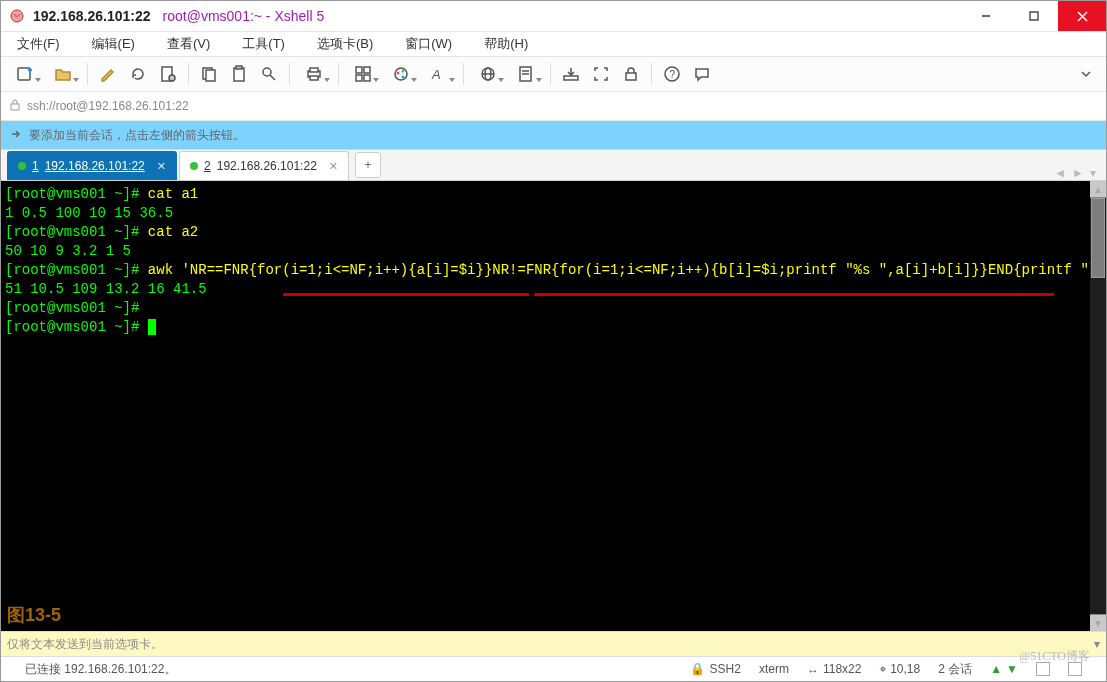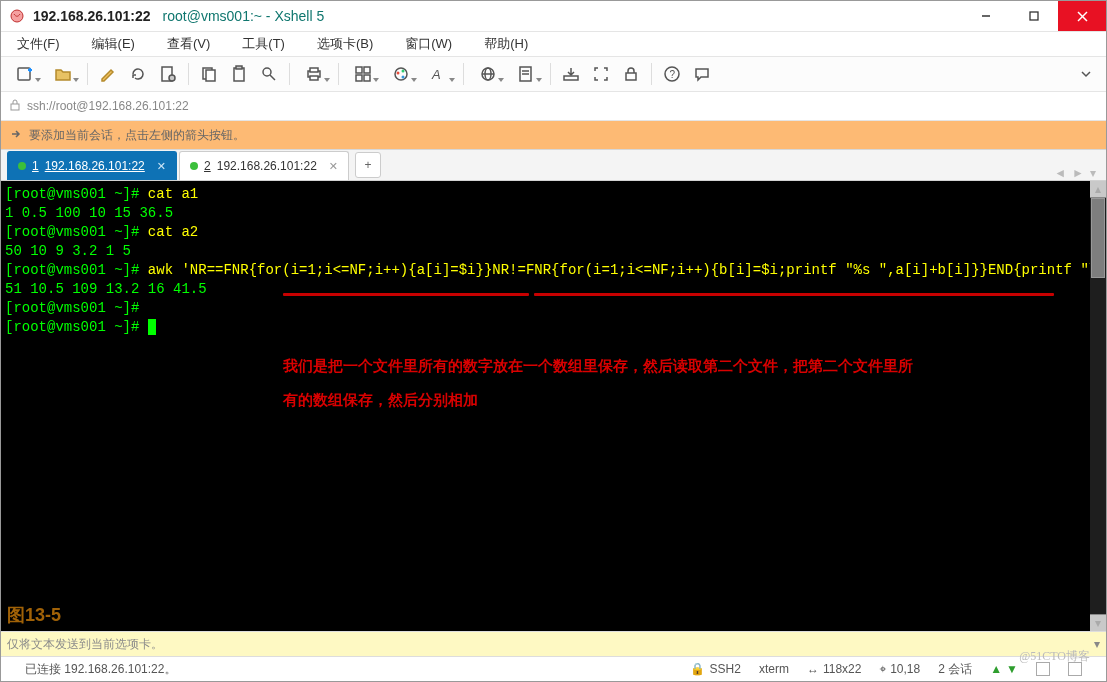--- a/index.html
+++ b/index.html
@@ -2,39 +2,39 @@
 <html><head>
 <meta charset="utf-8">
 <style>
   html,body{margin:0;padding:0;font-family:"Microsoft YaHei","Segoe UI",Tahoma,sans-serif;font-size:12px;color:#333;background:#f0f0f0}
   .window{width:1107px;height:682px;background:#fff;display:flex;flex-direction:column;border:1px solid #999;box-sizing:border-box;position:relative}
   
   .titlebar{height:30px;background:#fff;display:flex;align-items:center;padding:0 0 0 8px;border-bottom:1px solid #e5e5e5;position:relative}
   .titlebar .app-icon{width:16px;height:16px;margin-right:8px;display:flex;align-items:center;justify-content:center}
   .titlebar .app-icon svg{display:block}
   .titlebar .title-ip{font-size:14px;font-weight:700;color:#222;margin-right:12px}
-  .titlebar .title-rest{font-size:14px;color:#0f766e}
+  .titlebar .title-rest{font-size:14px;color:#a21caf}
   .winbtns{margin-left:auto;display:flex;height:100%}
   .winbtn{width:48px;height:100%;display:flex;align-items:center;justify-content:center;color:#555}
   .winbtn.close{background:#e81123;color:#fff}
   
   .menubar{height:24px;display:flex;align-items:center;padding:0 8px;gap:16px;border-bottom:1px solid #e5e5e5;background:#fff}
   .menu-item{padding:3px 8px;font-size:13px;color:#333}
   
   .toolbar{height:34px;background:#fcfcfc;border-bottom:1px solid #e5e5e5;display:flex;align-items:center;padding:0 6px;gap:2px}
   .tbtn{width:28px;height:28px;display:flex;align-items:center;justify-content:center;color:#555;position:relative}
   .tbtn.dd{width:36px}
   .tbtn.dd::after{content:"";border-left:3px solid transparent;border-right:3px solid transparent;border-top:4px solid #888;position:absolute;right:2px;bottom:6px}
   .tbtn svg{stroke:#555;fill:none;stroke-width:1.5}
   .tsep{width:1px;height:22px;background:#ddd;margin:0 4px}
   
   .addrbar{height:28px;background:#fff;border-bottom:1px solid #e5e5e5;display:flex;align-items:center;padding:0 8px;color:#888}
   .addrbar .lock{margin-right:6px}
   
-  .infobar{height:28px;background:#fdba74;border-bottom:1px solid #d7d7d7;display:flex;align-items:center;padding:0 8px;color:#666;font-size:12px}
+  .infobar{height:28px;background:#7dd3fc;border-bottom:1px solid #d7d7d7;display:flex;align-items:center;padding:0 8px;color:#666;font-size:12px}
   .infobar .arrow-ico{margin-right:6px}
   
   .tabstrip{height:30px;background:#f4f4f4;display:flex;align-items:flex-end;border-bottom:1px solid #d2d2d2;padding:0 6px;position:relative}
   .tab{height:28px;border:1px solid #ccc;border-bottom:none;background:#fff;display:flex;align-items:center;padding:0 10px 0 10px;margin-right:2px;border-radius:3px 3px 0 0;font-size:12px;gap:6px}
   .tab .dot{width:8px;height:8px;border-radius:50%;background:#3bbf3b}
   .tab.active{background:#0e72b5;color:#fff;border-color:#0e72b5}
   .tab.active .tab-label{text-decoration:underline}
   .tab .x{color:#999;margin-left:6px;font-size:11px}
   .tab.active .x{color:#cde6f7}
   .tab-add{width:24px;height:24px;border:1px solid #ccc;background:#fff;display:flex;align-items:center;justify-content:center;margin-left:4px;color:#666;border-radius:3px;margin-bottom:2px}
@@ -274,21 +274,20 @@
       <span>►</span>
       <span>▾</span>
     </div>
   </div>
 
   <div class="term-wrap">
     <div class="terminal" id="term"><div><span class="g">[root@vms001 ~]# </span><span class="y">cat a1</span></div><div class="g">1 0.5 100 10 15 36.5</div><div><span class="g">[root@vms001 ~]# </span><span class="y">cat a2</span></div><div class="g">50 10 9 3.2 1 5</div><div><span class="g">[root@vms001 ~]# </span><span class="y">awk 'NR==FNR{for(i=1;i&lt;=NF;i++){a[i]=$i}}NR!=FNR{for(i=1;i&lt;=NF;i++){b[i]=$i;printf "%s ",a[i]+b[i]}}END{printf "\n"}' a1 a2</span></div><div class="g">51 10.5 109 13.2 16 41.5</div><div><span class="g">[root@vms001 ~]# </span><span class="y"></span></div><div><span class="g">[root@vms001 ~]# </span><span class="y"></span><span class="cursor"></span></div>
       
       <div class="redline" style="left:282px;top:112px;width:246px"></div>
       <div class="redline" style="left:533px;top:112px;width:520px"></div>
-      <div class="annot" style="left:282px;top:168px;width:630px">我们是把一个文件里所有的数字放在一个数组里保存，然后读取第二个文件，把第二个文件里所有的数组保存，然后分别相加</div>
       <div class="figlabel">图13-5</div>
     </div>
     <div class="scroll">
       <div class="sbtn">▴</div>
       <div class="track">
           <div class="thumb"></div>
         </div>
       <div class="sbtn">▾</div>
     </div>
   </div>

